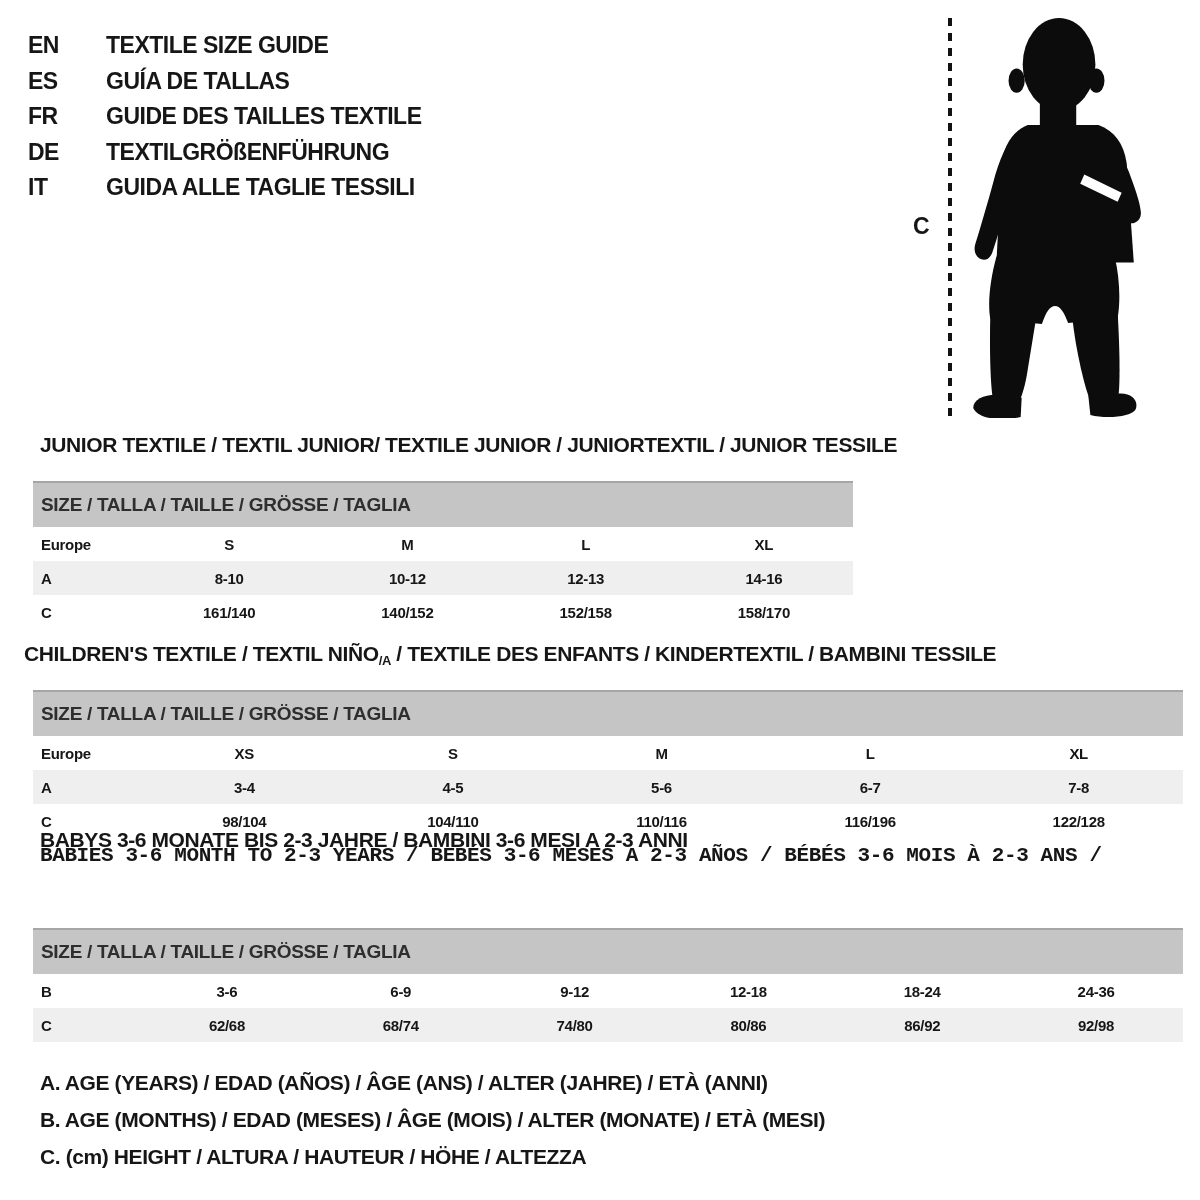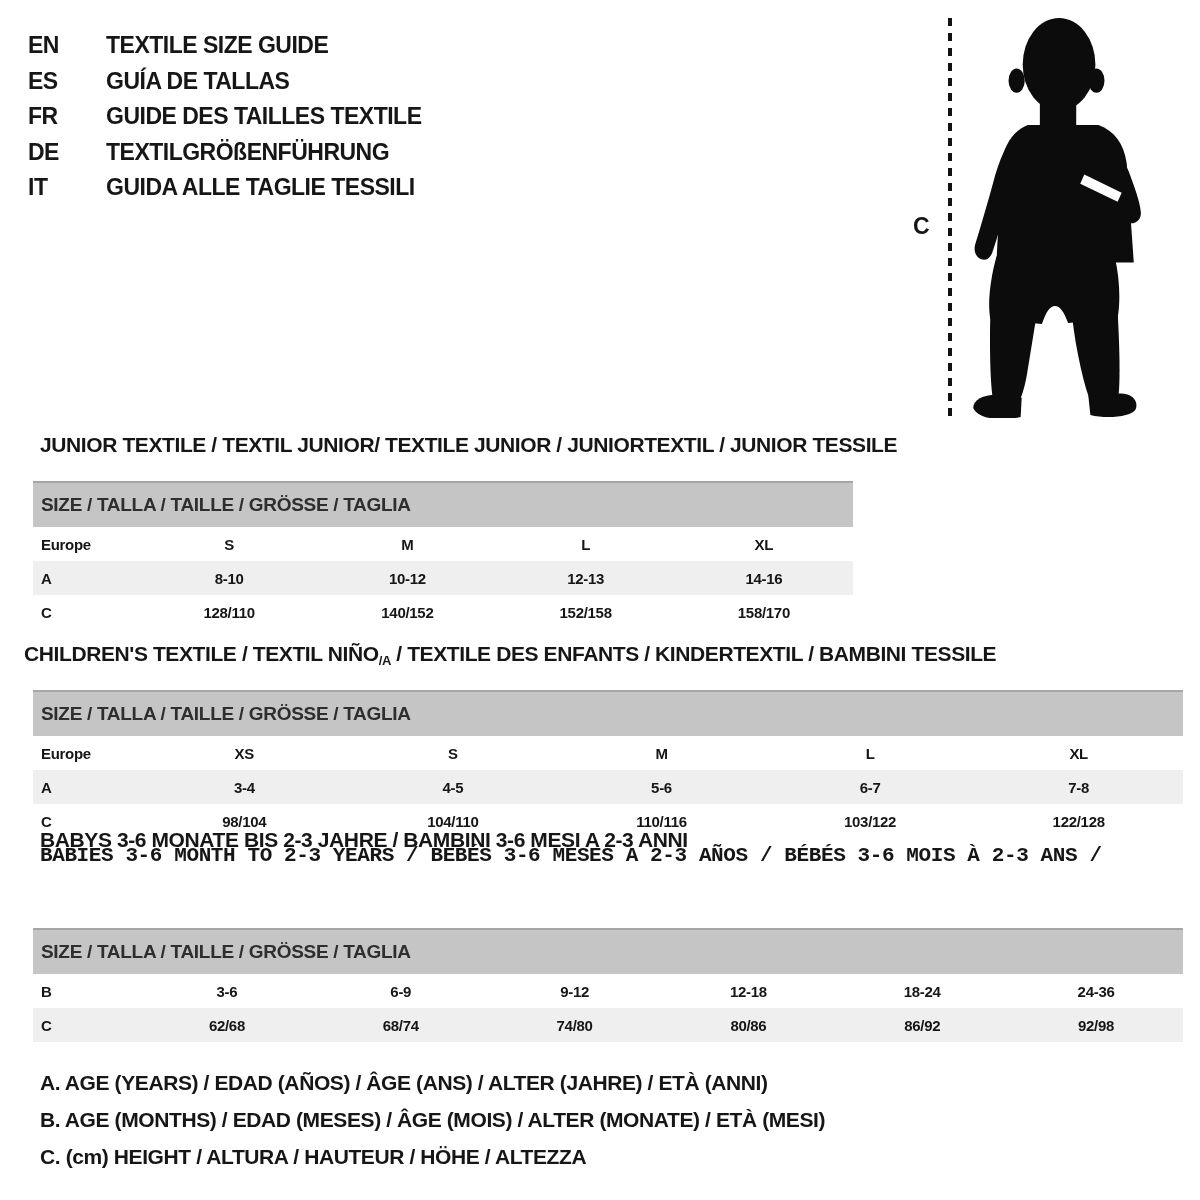--- a/index.html
+++ b/index.html
@@ -116,21 +116,21 @@
   </div>
   <div class="trow gray">
     <span class="tlabel">A</span>
     <span class="tcell">8-10</span>
     <span class="tcell">10-12</span>
     <span class="tcell">12-13</span>
     <span class="tcell">14-16</span>
   </div>
   <div class="trow">
     <span class="tlabel">C</span>
-    <span class="tcell">128/110</span>
+    <span class="tcell">161/140</span>
     <span class="tcell">140/152</span>
     <span class="tcell">152/158</span>
     <span class="tcell">158/170</span>
   </div>
 </div>
 
 <div class="abs section-heading" style="left:24px;top:641px;">
   <span>CHILDREN'S TEXTILE / TEXTIL NIÑO</span><span class="sub">/A</span><span> / TEXTILE DES ENFANTS / KINDERTEXTIL / BAMBINI TESSILE</span>
 </div>
 <div class="table" style="left:33px;top:690px;width:1150px;">
@@ -149,21 +149,21 @@
     <span class="tcell">4-5</span>
     <span class="tcell">5-6</span>
     <span class="tcell">6-7</span>
     <span class="tcell">7-8</span>
   </div>
   <div class="trow">
     <span class="tlabel">C</span>
     <span class="tcell">98/104</span>
     <span class="tcell">104/110</span>
     <span class="tcell">110/116</span>
-    <span class="tcell">103/122</span>
+    <span class="tcell">116/196</span>
     <span class="tcell">122/128</span>
   </div>
 </div>
 
 <div class="abs section-heading" style="left:40px;top:843px;font-family:Liberation Mono, monospace;">BABIES 3-6 MONTH TO 2-3 YEARS / BEBÉS 3-6 MESES A 2-3 AÑOS / BÉBÉS 3-6 MOIS À 2-3 ANS /</div>
 <div class="abs section-heading" style="left:40px;top:827px;">BABYS 3-6 MONATE BIS 2-3 JAHRE / BAMBINI 3-6 MESI A 2-3 ANNI</div>
 <div class="table" style="left:33px;top:928px;width:1150px;">
   <div class="size-band">SIZE / TALLA / TAILLE / GRÖSSE / TAGLIA</div>
   <div class="trow">
     <span class="tlabel">B</span>

